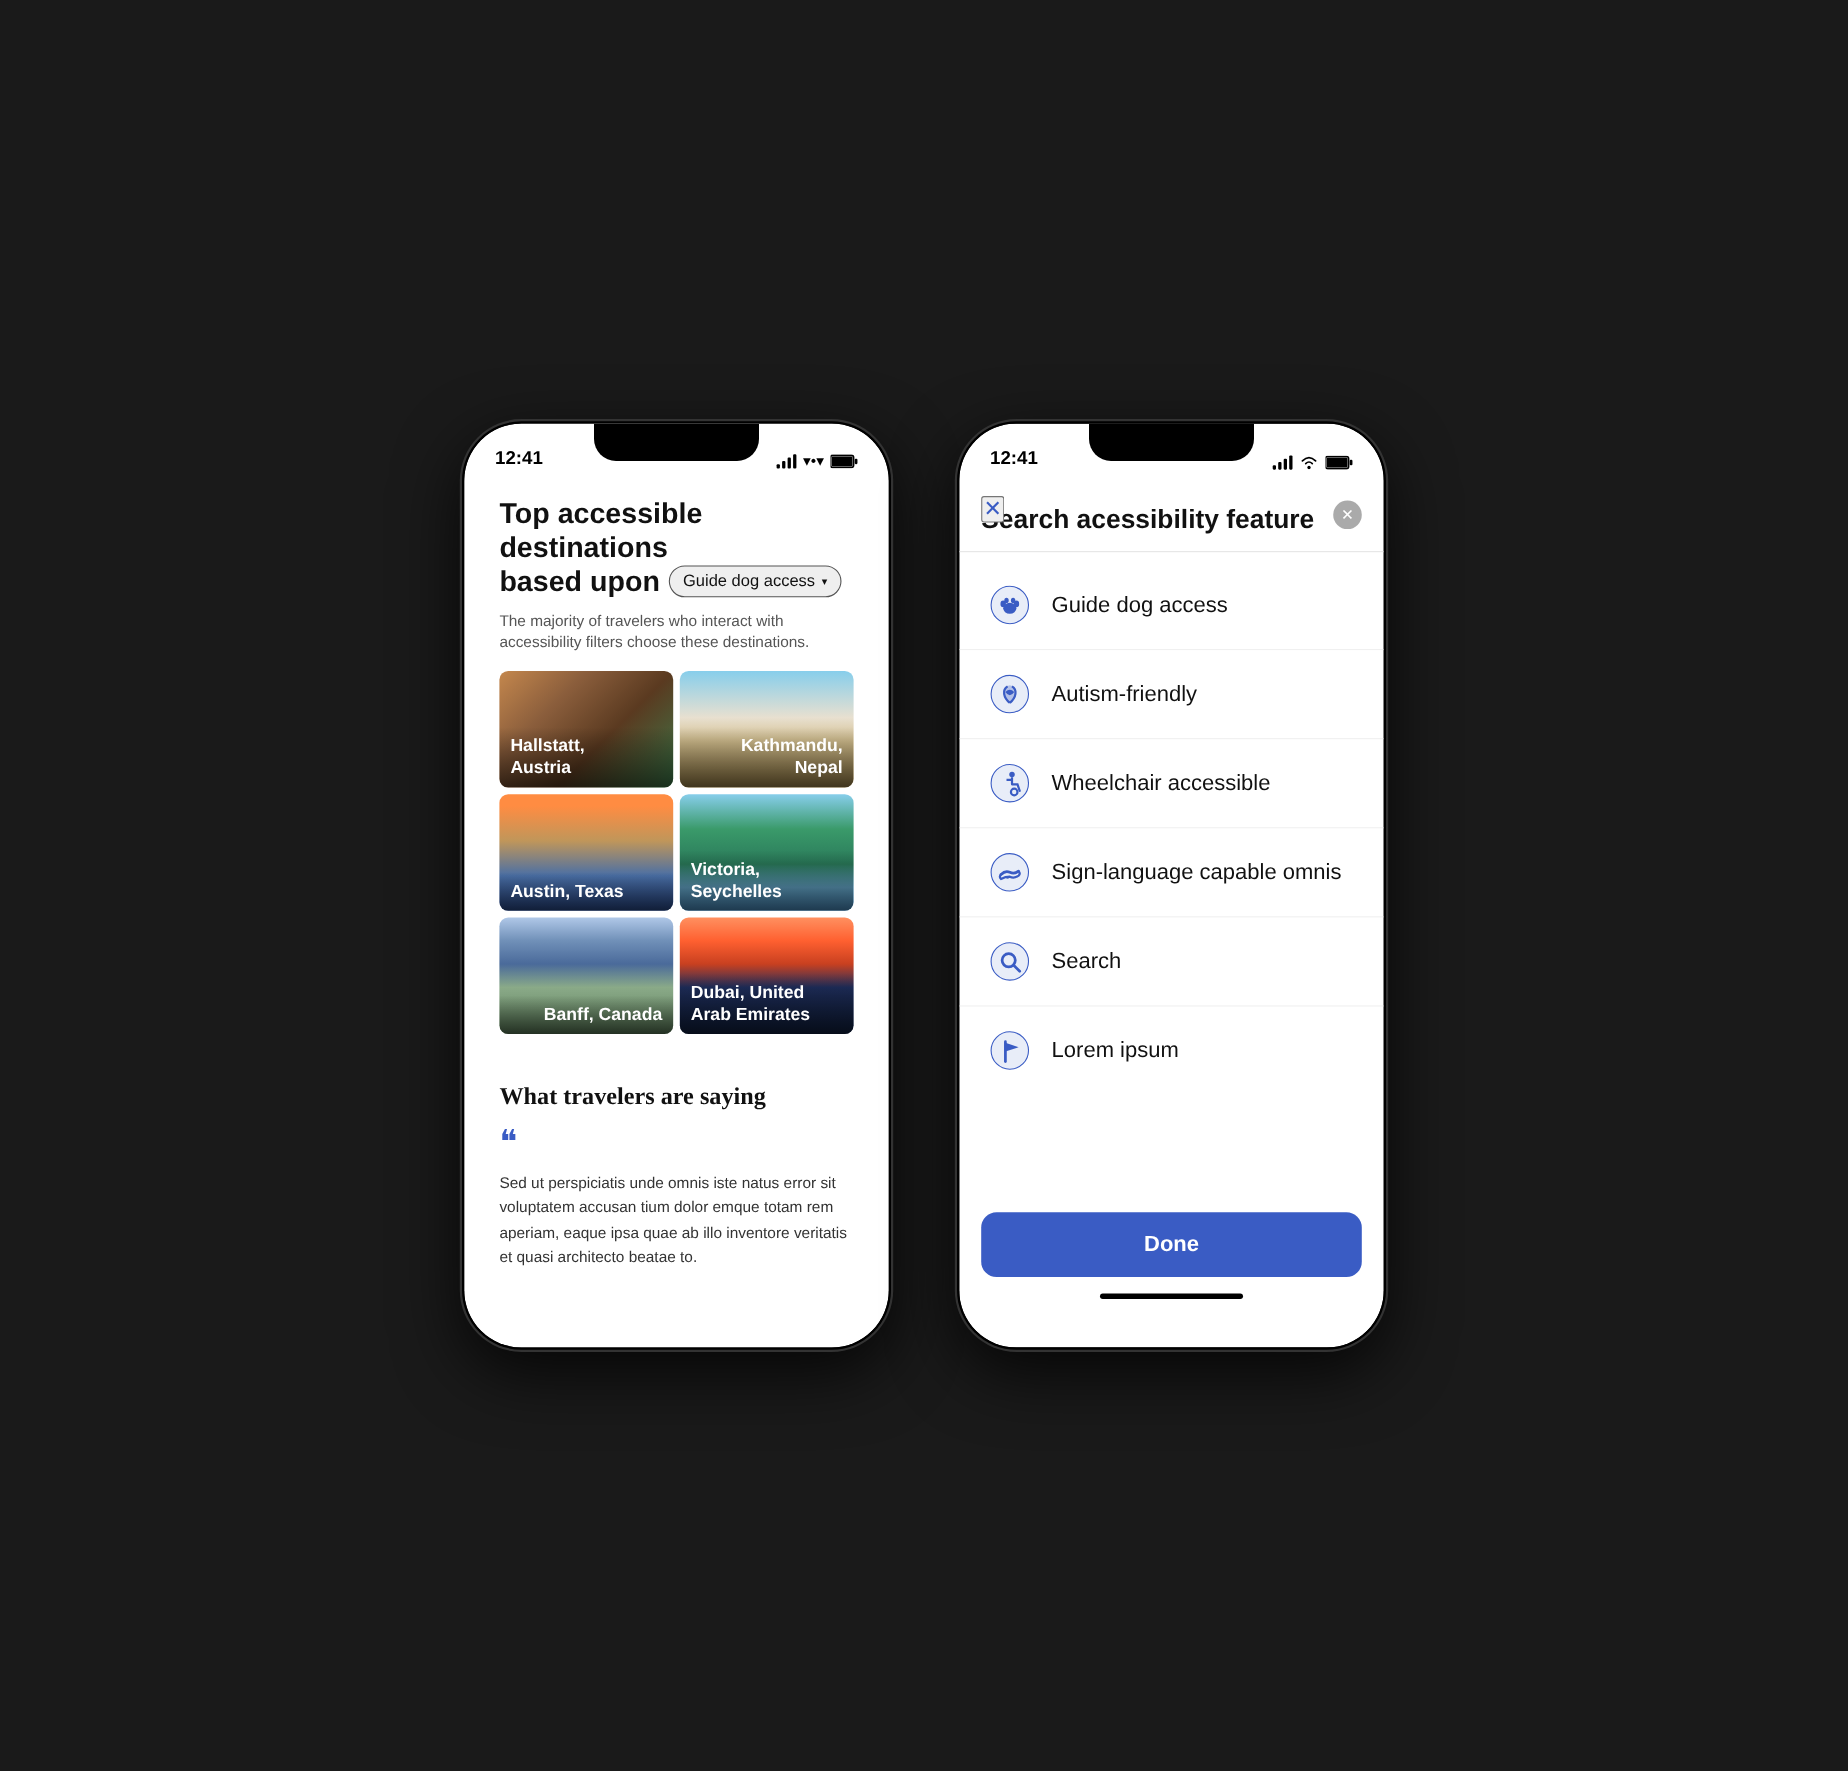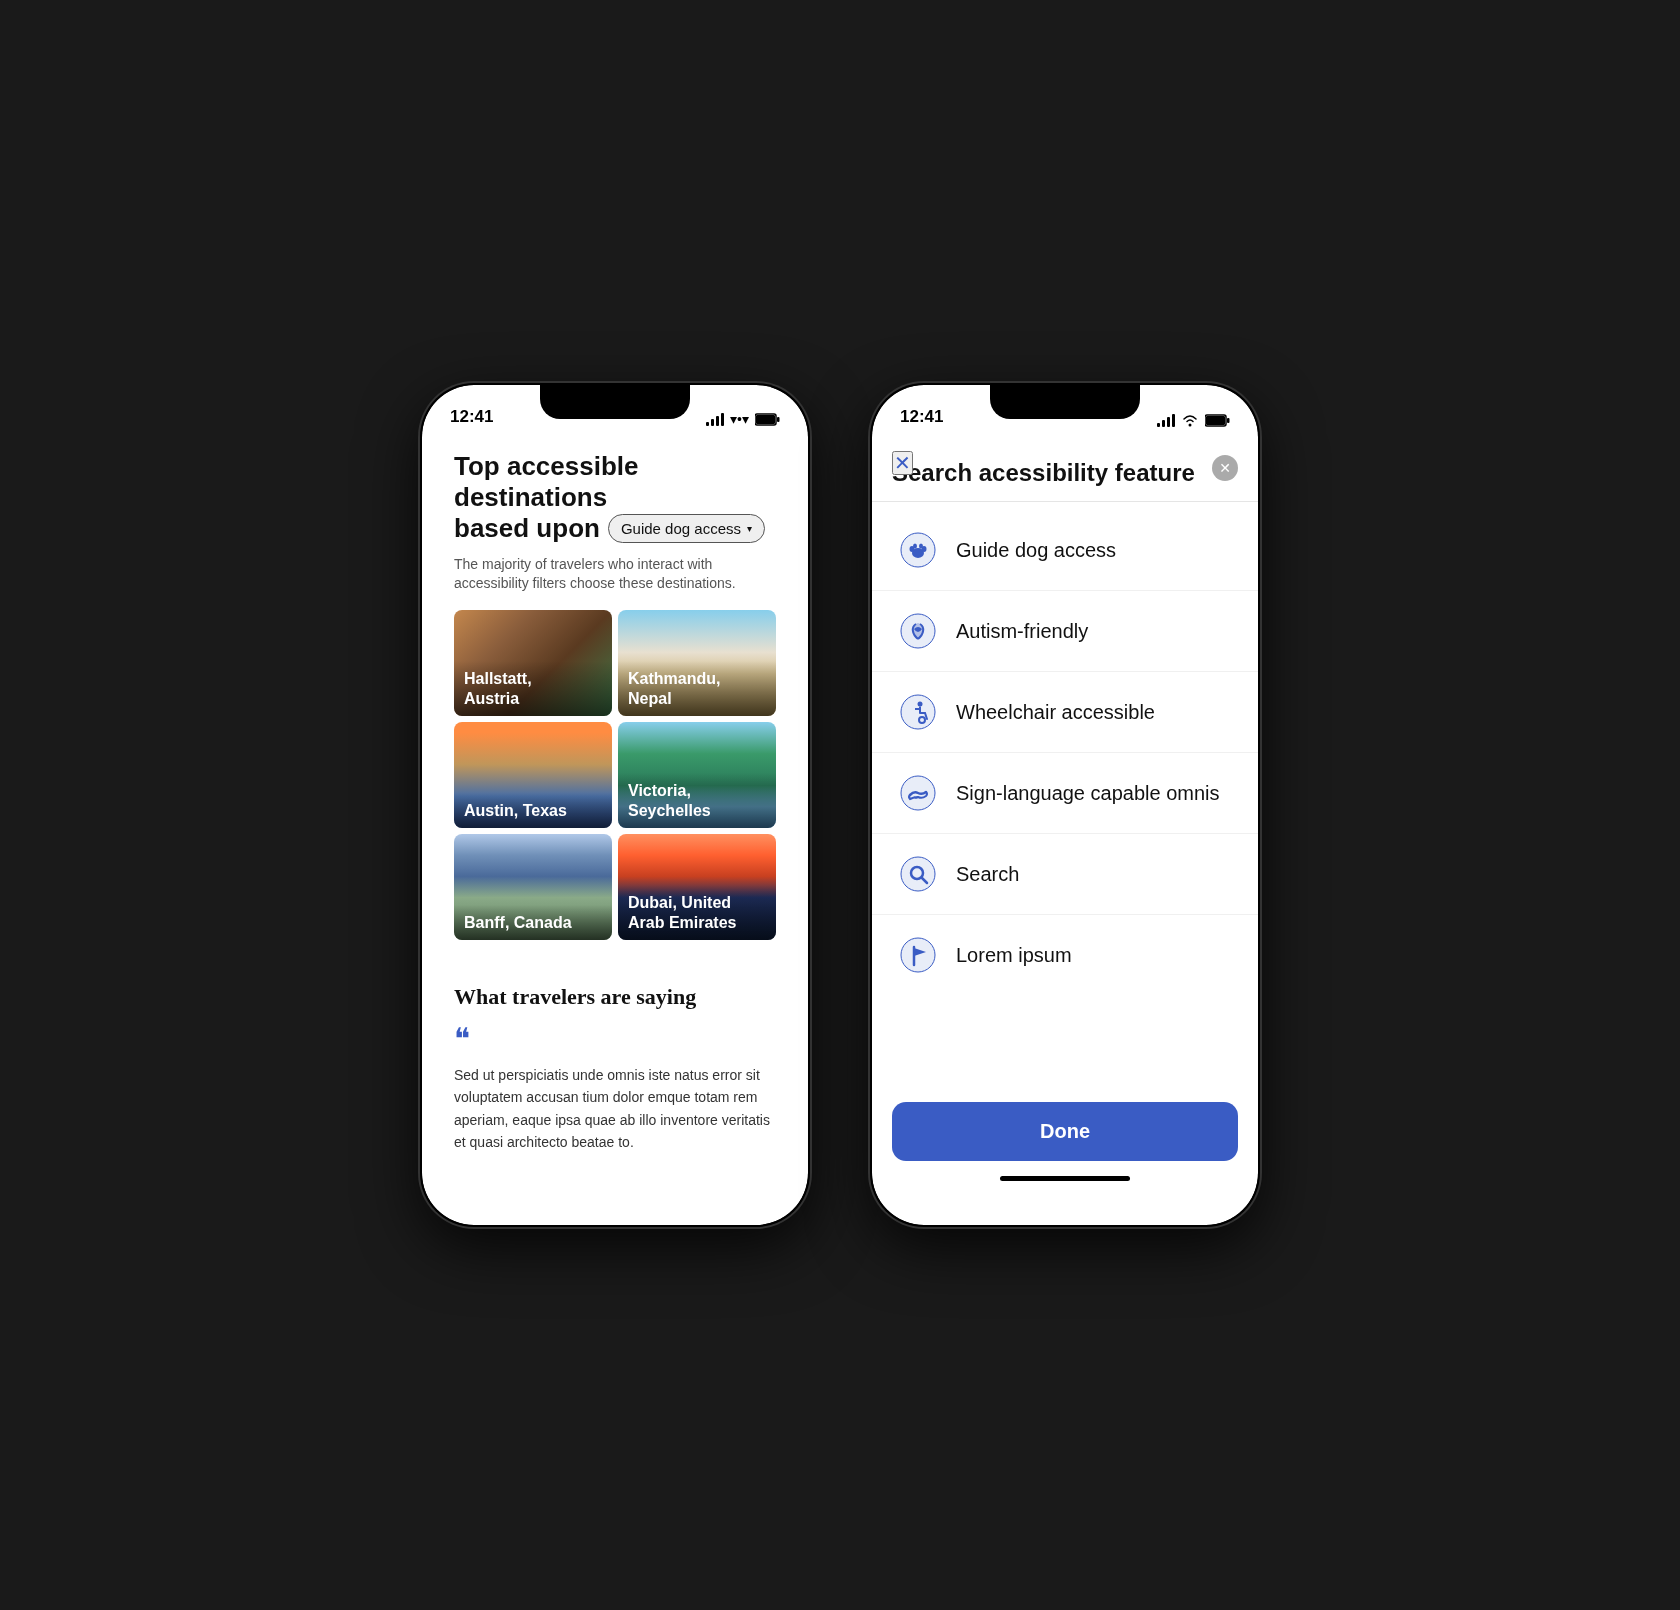--- a/index.html
+++ b/index.html
@@ -148,24 +148,24 @@
       margin-bottom: 24px;
     }
     .dest-card {
       position: relative;
       border-radius: 8px;
       overflow: hidden;
       height: 106px;
     }
     
     .img-hallstatt { background: linear-gradient(135deg, #c4874d 0%, #8b5e3c 30%, #5a3a20 60%, #3d7a4a 100%); }
-    .img-kathmandu { background: linear-gradient(180deg, #87ceeb 0%, #e8e0d0 40%, #d4c090 60%, #a0854a 100%); }
+    .img-kathmandu { background: linear-gradient(180deg, #87ceeb 0%, #e8e0d0 40%, #d4c090 60%, #a0854a 100%); text-align: right; }
     .img-austin { background: linear-gradient(180deg, #ff8c42 10%, #c0965a 40%, #4a6fa5 70%, #2a4a8a 100%); }
     .img-victoria { background: linear-gradient(180deg, #87ceeb 0%, #3a9a6a 30%, #2a7a5a 60%, #6ab0d4 80%, #4a90c4 100%); }
-    .img-banff { background: linear-gradient(180deg, #b0c8e8 0%, #7090b8 20%, #4a6a9a 40%, #8aaa88 60%, #5a7a58 100%); }
+    .img-banff { background: linear-gradient(180deg, #b0c8e8 0%, #7090b8 20%, #4a6a9a 40%, #8aaa88 60%, #5a7a58 100%); text-align: right; }
     .img-dubai { background: linear-gradient(180deg, #ff9060 0%, #ff6030 20%, #c84020 40%, #203060 60%, #102040 100%); }
 
     .dest-label {
       position: absolute;
       bottom: 0;
       left: 0;
       right: 0;
       padding: 8px 10px;
       color: #fff;
       font-size: 16px;

